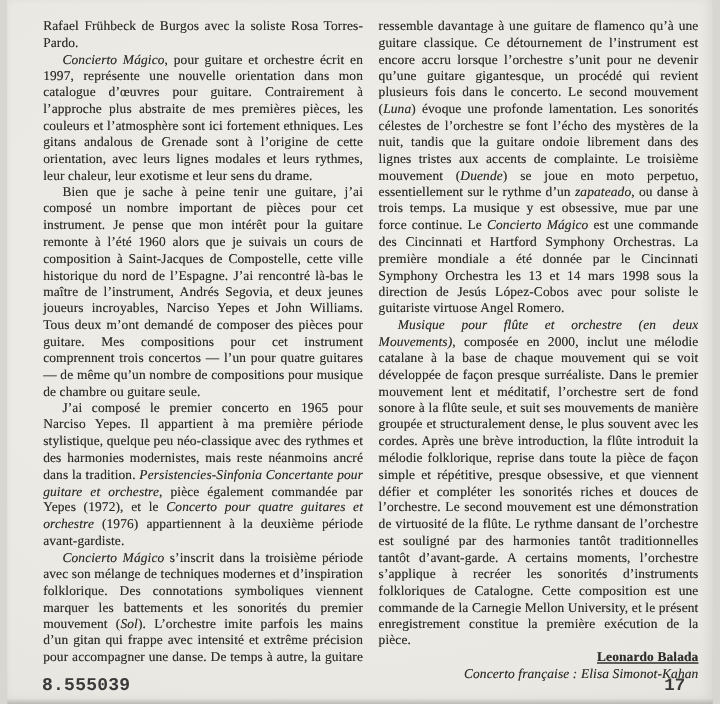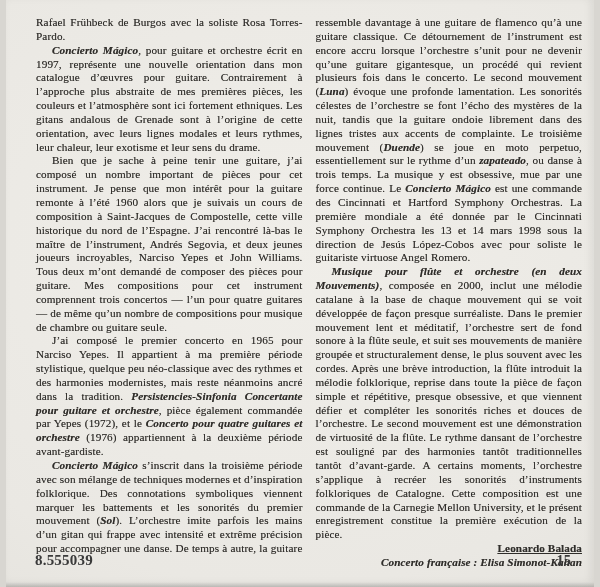--- a/index.html
+++ b/index.html
@@ -37,31 +37,31 @@
     font-size: 11.2px;
     line-height: 13.85px;
     text-align: justify;
     letter-spacing: 0.1px;
     text-shadow: 0 0 0.4px rgba(47,45,42,0.55);
   }
   .para { margin: 0; }
   .para.indent { text-indent: 16px; }
   .para.flush { text-align-last: justify; }
   .para.right { text-align: right; text-align-last: right; }
-  .it { font-style: italic; font-weight: bold; }
+  .it { font-style: italic; }
   .bd { font-weight: bold; text-decoration: underline; }
   .footer {
     position: absolute;
     left: 29px;
     right: 23px;
-    bottom: 18px;
+    bottom: 7px;
     display: flex;
     justify-content: space-between;
     align-items: flex-end;
-    font-family: Liberation Serif, serif;
+    font-family: Liberation Mono, monospace;
     font-weight: bold;
     color: #3a3a3a;
   }
   .catalog { font-size: 15px; letter-spacing: 0.2px; }
   .pagenum { font-size: 14.5px; }
 </style>
 </head>
 <body>
 
 <div class="page">
@@ -75,15 +75,15 @@
       </div>
     <div class="col">
         <p class="para"><span>ressemble davantage à une guitare de flamenco qu’à une guitare classique. Ce détournement de l’instrument est encore accru lorsque l’orchestre s’unit pour ne devenir qu’une guitare gigantesque, un procédé qui revient plusieurs fois dans le concerto. Le second mouvement (</span><span class="it">Luna</span><span>) évoque une profonde lamentation. Les sonorités célestes de l’orchestre se font l’écho des mystères de la nuit, tandis que la guitare ondoie librement dans des lignes tristes aux accents de complainte. Le troisième mouvement (</span><span class="it">Duende</span><span>) se joue en moto perpetuo, essentiellement sur le rythme d’un </span><span class="it">zapateado</span><span>, ou danse à trois temps. La musique y est obsessive, mue par une force continue. Le </span><span class="it">Concierto Mágico</span><span> est une commande des Cincinnati et Hartford Symphony Orchestras. La première mondiale a été donnée par le Cincinnati Symphony Orchestra les 13 et 14 mars 1998 sous la direction de Jesús López-Cobos avec pour soliste le guitariste virtuose Angel Romero.</span></p>
         <p class="para indent"><span class="it">Musique pour flûte et orchestre (en deux Mouvements)</span><span>, composée en 2000, inclut une mélodie catalane à la base de chaque mouvement qui se voit développée de façon presque surréaliste. Dans le premier mouvement lent et méditatif, l’orchestre sert de fond sonore à la flûte seule, et suit ses mouvements de manière groupée et structuralement dense, le plus souvent avec les cordes. Après une brève introduction, la flûte introduit la mélodie folklorique, reprise dans toute la pièce de façon simple et répétitive, presque obsessive, et que viennent défier et compléter les sonorités riches et douces de l’orchestre. Le second mouvement est une démonstration de virtuosité de la flûte. Le rythme dansant de l’orchestre est souligné par des harmonies tantôt traditionnelles tantôt d’avant-garde. A certains moments, l’orchestre s’applique à recréer les sonorités d’instruments folkloriques de Catalogne. Cette composition est une commande de la Carnegie Mellon University, et le présent enregistrement constitue la première exécution de la pièce.</span></p>
         <p class="para right"><span class="bd">Leonardo Balada</span></p>
         <p class="para right"><span class="it">Concerto française : Elisa Simonot-Kahan</span></p>
       </div>
   </div>
   <div class="footer">
     <span class="catalog">8.555039</span>
-    <span class="pagenum">15</span>
+    <span class="pagenum">17</span>
   </div>
 </div>
 
 </body></html>

